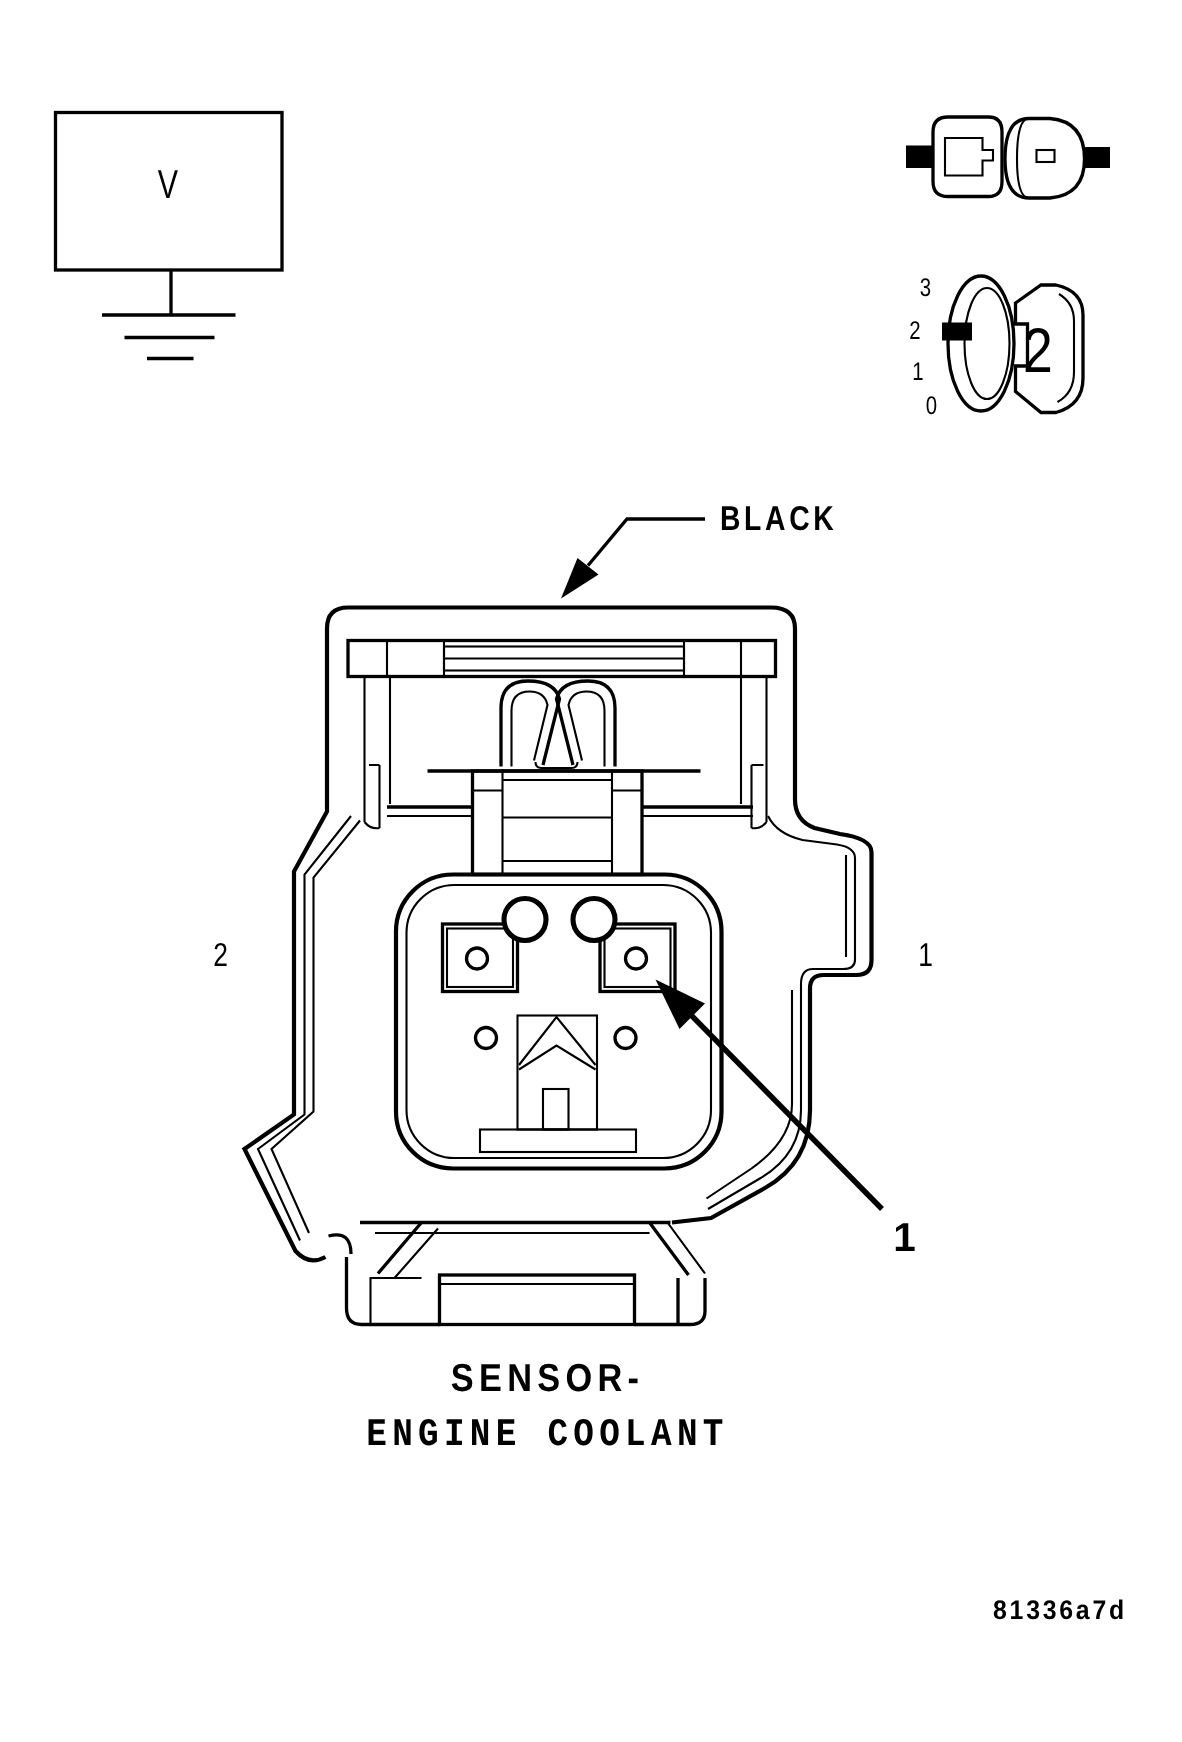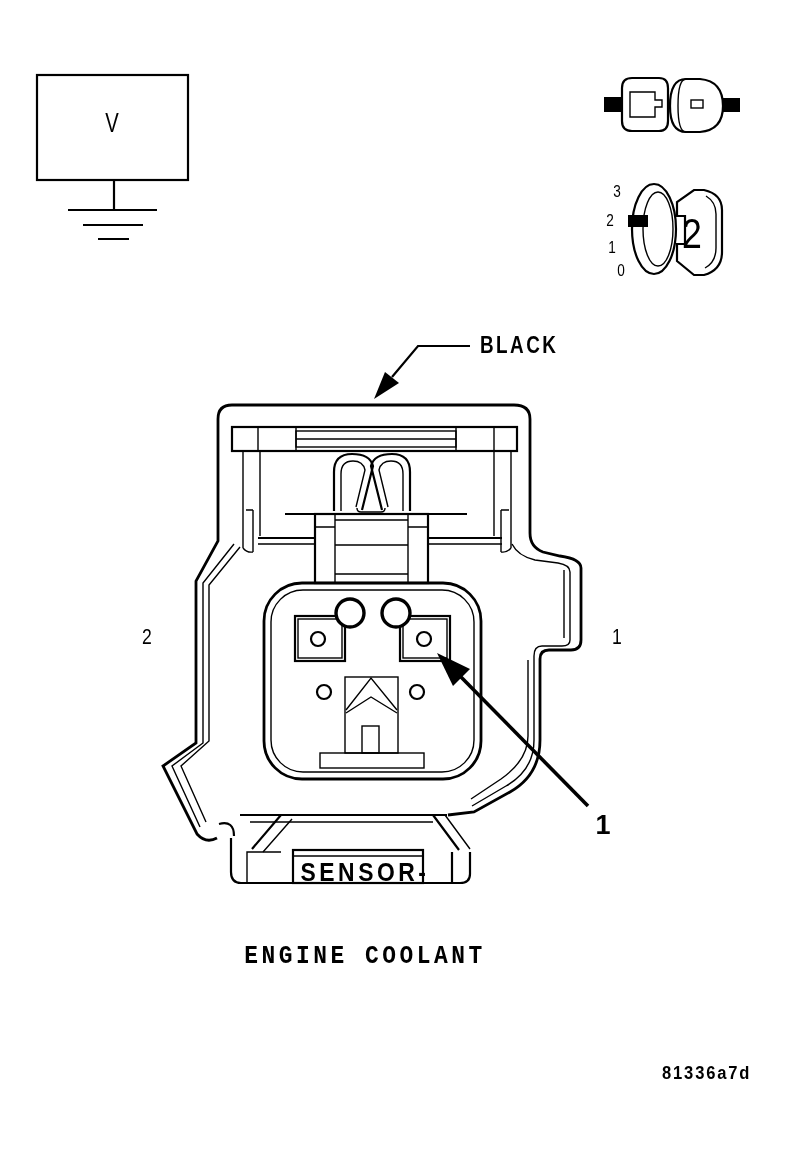--- a/index.html
+++ b/index.html
@@ -164,17 +164,17 @@
   <div class="txt t-scale ctr" style="left:621px; top:262px;"><span>0</span></div>
   <div class="txt t-big2 ctr" style="left:692px; top:213px;"><span>2</span></div>
 
   <div class="txt t-black" style="left:480px; top:334px;">BLACK</div>
 
   <div class="txt t-pin ctr" style="left:147px; top:626px;"><span>2</span></div>
   <div class="txt t-pin ctr" style="left:617px; top:626px;"><span>1</span></div>
 
   <div class="txt t-callout ctr" style="left:603px; top:812px;">1</div>
 
-  <div class="txt t-cap ctr" style="left:365px; top:859px;"><span>SENSOR-</span></div>
+  <div class="txt t-cap ctr" style="left:365px; top:905px;"><span>SENSOR-</span></div>
   <div class="txt t-cap ctr" style="left:365px; top:943px;font-family:Liberation Mono, monospace;"><span>ENGINE COOLANT</span></div>
 
   <div class="txt t-code" style="left:662px; top:1064px;">81336a7d</div>
 </div>
 
 </body></html>

